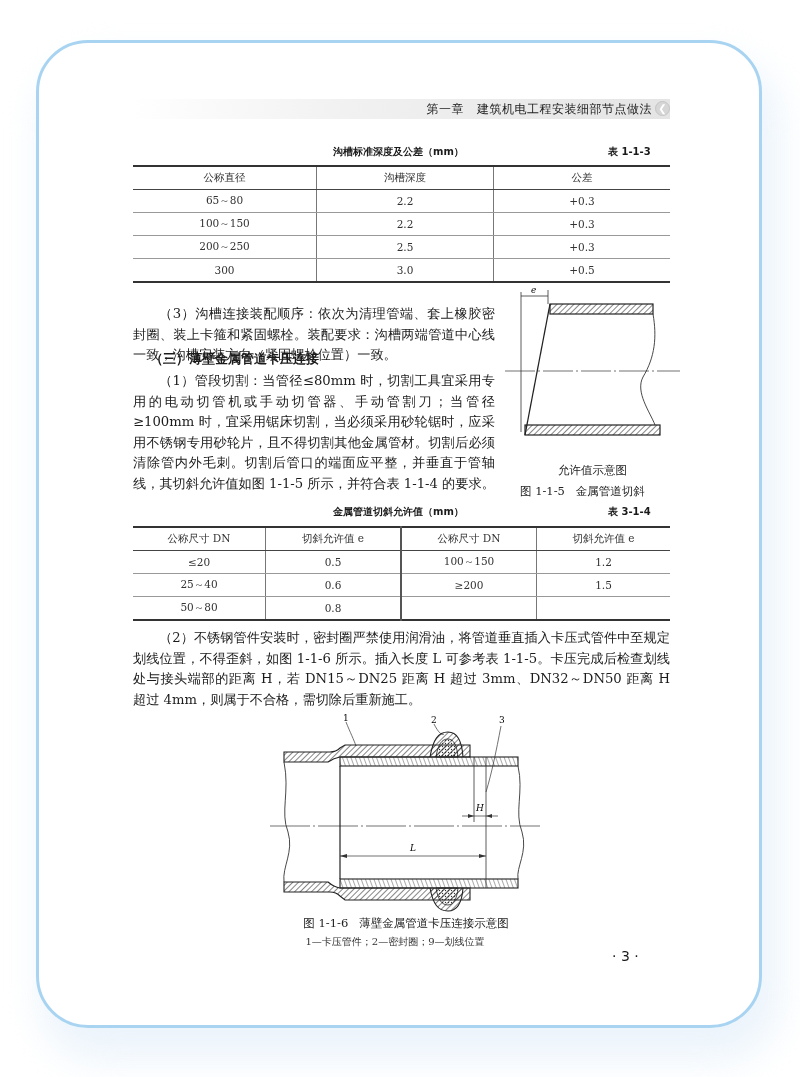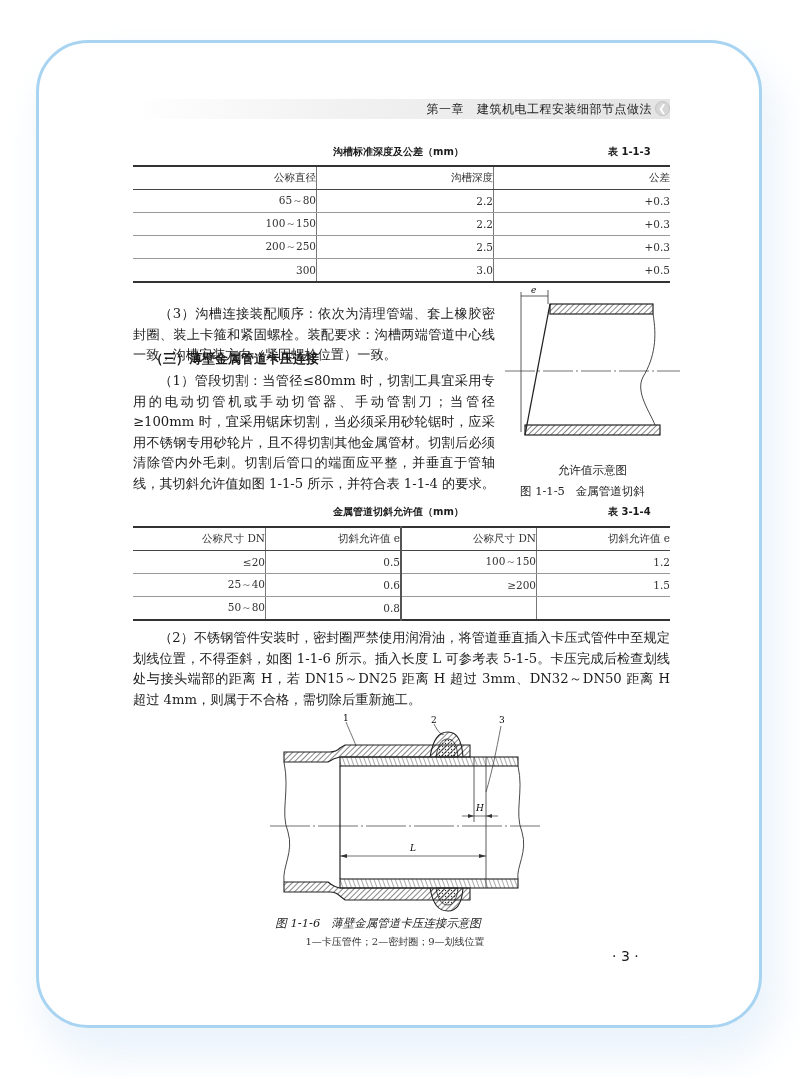--- a/index.html
+++ b/index.html
@@ -29,21 +29,21 @@
     color:#fff; font-size:10px; line-height:13px; text-align:center; font-family:"DejaVu Sans",sans-serif;
   }
   .tbl-caption {
     position:absolute; font-family:"DejaVu Sans","Liberation Sans",sans-serif; font-weight:bold; font-size:10px;
   }
   table.data {
     position:absolute; border-collapse:collapse; font-size:10.5px; color:#333;
     border-top:2px solid #333; border-bottom:2px solid #333;
   }
   table.data td, table.data th {
-    font-weight:normal; text-align:right; height:22px; padding:0;
+    font-weight:normal; text-align:center; height:22px; padding:0;
     border-bottom:1px solid #999;
   }
   table.data tr.head th { border-bottom:1.5px solid #444; }
   table.data .vline { border-left:1px solid #777; }
   table.data .vthick { border-left:2.5px solid #555; }
   .para {
     position:absolute; font-size:13.2px; line-height:20.5px; color:#1b1b1b; text-align:justify;
   }
   .sect-title {
     position:absolute; font-family:"DejaVu Sans","Liberation Sans",sans-serif; font-weight:bold; font-size:13px;
@@ -158,21 +158,21 @@
   </tr>
   <tr>
     <td>50～80</td>
     <td class="vline">0.8</td>
     <td class="vthick"></td>
     <td class="vline"></td>
   </tr>
 </tbody>
   </table>
 
-<div class="para" style="left:133px; top:628px; width:537px; text-indent:26px;">（2）不锈钢管件安装时，密封圈严禁使用润滑油，将管道垂直插入卡压式管件中至规定划线位置，不得歪斜，如图 1-1-6 所示。插入长度 L 可参考表 5-1-5。卡压完成后检查划线处与接头端部的距离 H，若 DN15～DN25 距离 H 超过 3mm、DN32～DN50 距离 H 超过 4mm，则属于不合格，需切除后重新施工。</div>
+<div class="para" style="left:133px; top:628px; width:537px; text-indent:26px;">（2）不锈钢管件安装时，密封圈严禁使用润滑油，将管道垂直插入卡压式管件中至规定划线位置，不得歪斜，如图 1-1-6 所示。插入长度 L 可参考表 1-1-5。卡压完成后检查划线处与接头端部的距离 H，若 DN15～DN25 距离 H 超过 3mm、DN32～DN50 距离 H 超过 4mm，则属于不合格，需切除后重新施工。</div>
 
 <svg style="position:absolute; left:270px; top:712px;" width="270" height="200" viewBox="0 0 270 200">
 
   <line x1="0" y1="114" x2="270" y2="114" stroke="#333" stroke-width="0.7" stroke-dasharray="40,3,2,3"></line>
 
   <path d="M14 40 L60 40 Q66 40 70 36 L75 33 L200 33 L200 45 L70 45 Q64 46 58 50 L14 50 Z" fill="url(#hatch)" stroke="#222" stroke-width="1.1"></path>
 
   <path d="M14 180 L60 180 Q66 180 70 184 L75 188 L200 188 L200 176 L70 176 Q64 175 58 170 L14 170 Z" fill="url(#hatch)" stroke="#222" stroke-width="1.1"></path>
 
   <path d="M160 45 C163 28, 168 20, 178 20 C188 20, 192 30, 193 45" fill="url(#hatch)" stroke="#222" stroke-width="1.1"></path>
@@ -203,16 +203,16 @@
   <path d="M76 10 C80 20, 84 28, 86 34" fill="none" stroke="#333" stroke-width="0.7"></path>
   <text x="73" y="9" font-size="9">1</text>
   <path d="M164 12 C168 20, 172 24, 174 22" fill="none" stroke="#333" stroke-width="0.7"></path>
   <text x="161" y="11" font-size="9">2</text>
   <path d="M231 14 C226 40, 222 60, 216 80" fill="none" stroke="#333" stroke-width="0.7"></path>
   <text x="229" y="11" font-size="9">3</text>
 
   <path d="M14 50 C20 80, 10 100, 18 120 C24 140, 12 155, 14 170" fill="none" stroke="#333" stroke-width="0.9"></path>
   <path d="M248 54 C254 80, 244 100, 252 120 C258 140, 246 155, 248 167" fill="none" stroke="#333" stroke-width="0.9"></path>
 </svg>
-<div class="fig-cap" style="left:258px; top:914px; width:240px; white-space:pre;font-style:italic;">图 1-1-6   薄壁金属管道卡压连接示意图</div>
+<div class="fig-cap" style="left:286px; top:914px; width:240px; white-space:pre;">图 1-1-6   薄壁金属管道卡压连接示意图</div>
 <div class="fig-note" style="left:290px; top:935px; width:210px;">1—卡压管件；2—密封圈；9—划线位置</div>
 
 <div class="pageno">· 3 ·</div>
 
 </body></html>

